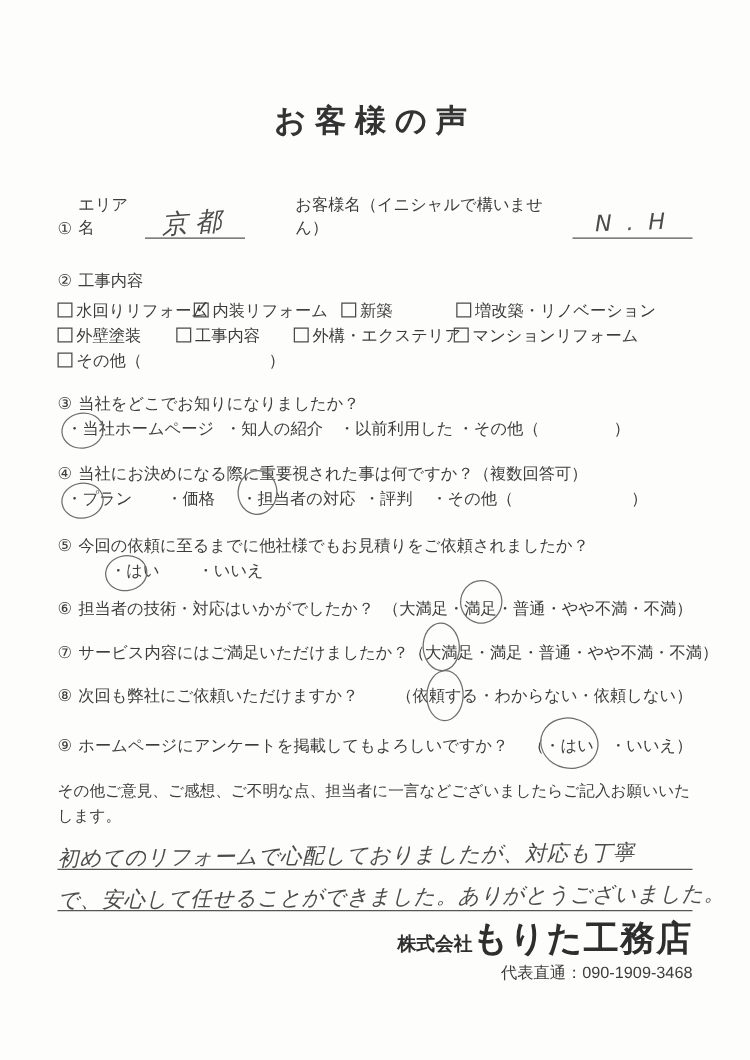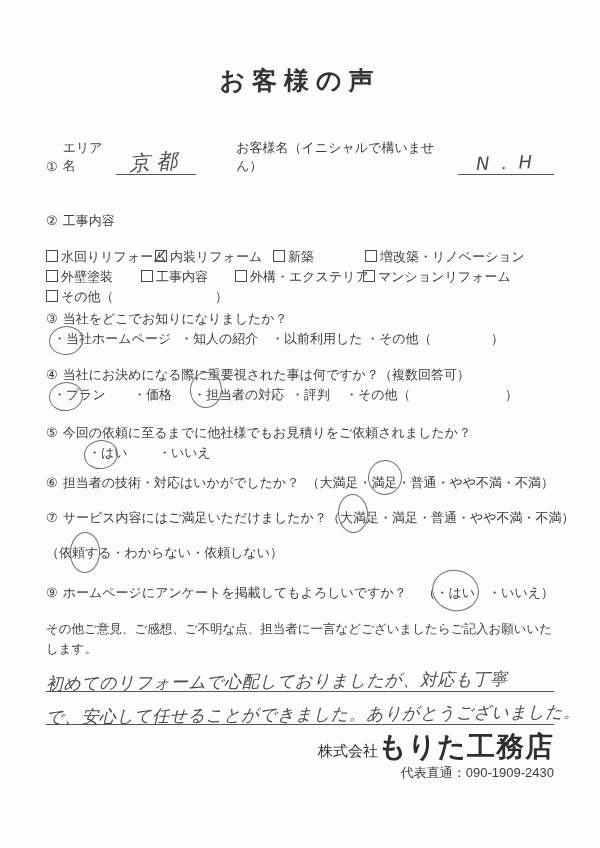--- a/index.html
+++ b/index.html
@@ -2,41 +2,41 @@
 <html><head>
 <meta charset="utf-8">
 <style>
   html,body{margin:0;padding:0;background:#ffffff;}
   .page{
     width:600px;height:848px;background:#fdfdfc;position:relative;
     font-family:"Liberation Serif","DejaVu Serif",serif;color:#3d3d3d;
     overflow:hidden;box-sizing:border-box;padding:0 46px;
   }
   .title{
-    text-align:center;margin:0;padding-top:64px;font-size:25px;font-weight:bold;
+    text-align:center;margin:0;padding-top:80px;font-size:25px;font-weight:bold;
     letter-spacing:7px;color:#333;
   }
   .line{font-size:13px;line-height:20px;white-space:nowrap;}
   .qnum{margin-right:5px;}
   
   .q1row{margin-top:42px;display:flex;align-items:flex-end;font-size:13px;}
   .uline{border-bottom:1.2px solid #555;display:inline-flex;justify-content:center;align-items:flex-end;height:20px;}
   .uline.area{width:84px;margin-left:2px;}
   .uline.cust{width:100px;margin-left:6px;}
   .q1-cust-label{margin-left:40px;}
   .hand{
     font-family:"DejaVu Sans",sans-serif;font-style:italic;color:#4c4c4c;
     display:inline-block;line-height:1;
   }
   .hand.area-v{font-size:21px;transform:rotate(-4deg);margin-bottom:1px;letter-spacing:6px;}
   .hand.cust-v{font-size:18px;transform:rotate(-2deg);margin-bottom:2px;letter-spacing:3px;}
   
-  .q2{margin-top:36px;}
+  .q2{margin-top:24px;}
   .cbrow{position:relative;height:20px;font-size:13px;}
-  .cb{position:absolute;top:16px;white-space:nowrap;line-height:20px;}
+  .cb{position:absolute;top:4px;white-space:nowrap;line-height:20px;}
   .box{
     display:inline-block;width:10px;height:10px;border:1.2px solid #4a4a4a;
     margin-right:3px;vertical-align:-1px;position:relative;
   }
   .cb.checked .box::after{
     content:"✓";position:absolute;left:0px;top:-7px;font-size:14px;color:#3a3a3a;
     font-family:"DejaVu Sans",sans-serif;
   }
   
   .optrow{position:relative;height:20px;font-size:13px;}
@@ -54,21 +54,21 @@
   .c-b::after{left:-3px;right:-5px;top:-13px;bottom:-2px;transform:rotate(10deg);}
   .c-tall::after{left:-2px;right:-2px;top:-14px;bottom:-5px;transform:rotate(-3deg);}
   .c-mid::after{left:-2px;right:-2px;top:-11px;bottom:-10px;transform:rotate(2deg);}
   .c-yes::after{left:-3px;right:-4px;top:-13px;bottom:-8px;transform:rotate(12deg);}
   
   .prompt{margin-top:16px;font-size:12.5px;line-height:20px;}
   .hline{border-bottom:1.2px solid #555;height:32px;display:flex;align-items:flex-end;overflow:visible;}
   .hline .hand{font-size:17px;letter-spacing:0.5px;transform:rotate(-0.6deg);margin-bottom:1px;white-space:nowrap;}
   .thanks{margin-top:5px;text-align:right;font-size:12px;line-height:18px;}
   .company{margin-top:9px;text-align:right;line-height:26px;font-family:"Liberation Sans","DejaVu Sans",sans-serif;color:#2e2e2e;}
-  .co-prefix{font-size:15px;font-weight:normal;margin-left:18px;}
+  .co-prefix{font-size:15px;font-weight:bold;margin-left:18px;}
   .co-name{font-size:28px;font-weight:bold;letter-spacing:1px;}
   .phone{text-align:right;font-size:13px;line-height:18px;font-family:"Liberation Sans","DejaVu Sans",sans-serif;}
   .mt16{margin-top:16px;} .mt15{margin-top:15px;} .mt18{margin-top:18px;}
   .mt10{margin-top:10px;align-items:center;} .mt20{margin-top:20px;}
 </style>
 </head>
 <body>
 
 <div class="page">
 
@@ -149,36 +149,37 @@
     <span><span class="qnum">⑥</span><span>担当者の技術・対応はいかがでしたか？</span></span>
     <span><span>（大満足・</span><span class="circle c-b">満足</span><span>・普通・やや不満・不満）</span></span>
   </div>
 
   <div class="line flexline mt15">
     <span><span class="qnum">⑦</span><span>サービス内容にはご満足いただけましたか？</span></span>
     <span><span>（</span><span class="circle c-tall">大満</span><span>足・満足・普通・やや不満・不満）</span></span>
   </div>
 
   <div class="line flexline mt15">
+    <span><span class="qnum">⑧</span><span>次回も弊社にご依頼いただけますか？</span></span>
     <span><span>（依</span><span class="circle c-mid">頼す</span><span>る・わからない・依頼しない）</span></span>
   </div>
 
   <div class="line flexline mt20">
     <span><span class="qnum">⑨</span><span>ホームページにアンケートを掲載してもよろしいですか？</span></span>
     <span><span>（</span><span class="circle c-yes">・はい</span><span>　・いいえ）</span></span>
   </div>
 
   <div class="prompt">その他ご意見、ご感想、ご不明な点、担当者に一言などございましたらご記入お願いいたします。</div>
   <div class="hline">
     <span class="hand">初めてのリフォームで心配しておりましたが、対応も丁寧</span>
   </div>
   <div class="hline">
     <span class="hand">で、安心して任せることができました。ありがとうございました。</span>
   </div>
 
   <div class="company">
     <span class="co-prefix">株式会社</span><span class="co-name">もりた工務店</span>
   </div>
   <div class="phone">
-    <span>代表直通：</span><span>090-1909-2430</span>
+    <span>代表直通：</span><span>090-1909-3468</span>
   </div>
 
 </div>
 
 </body></html>

